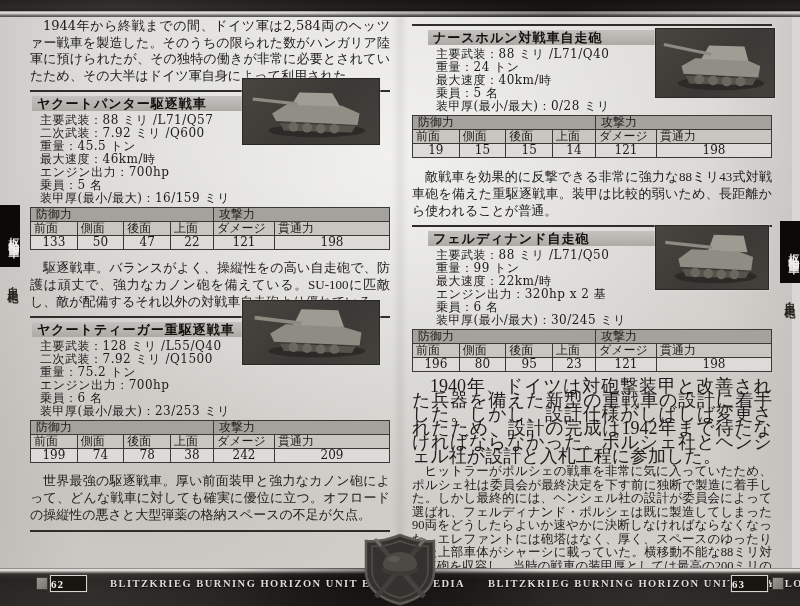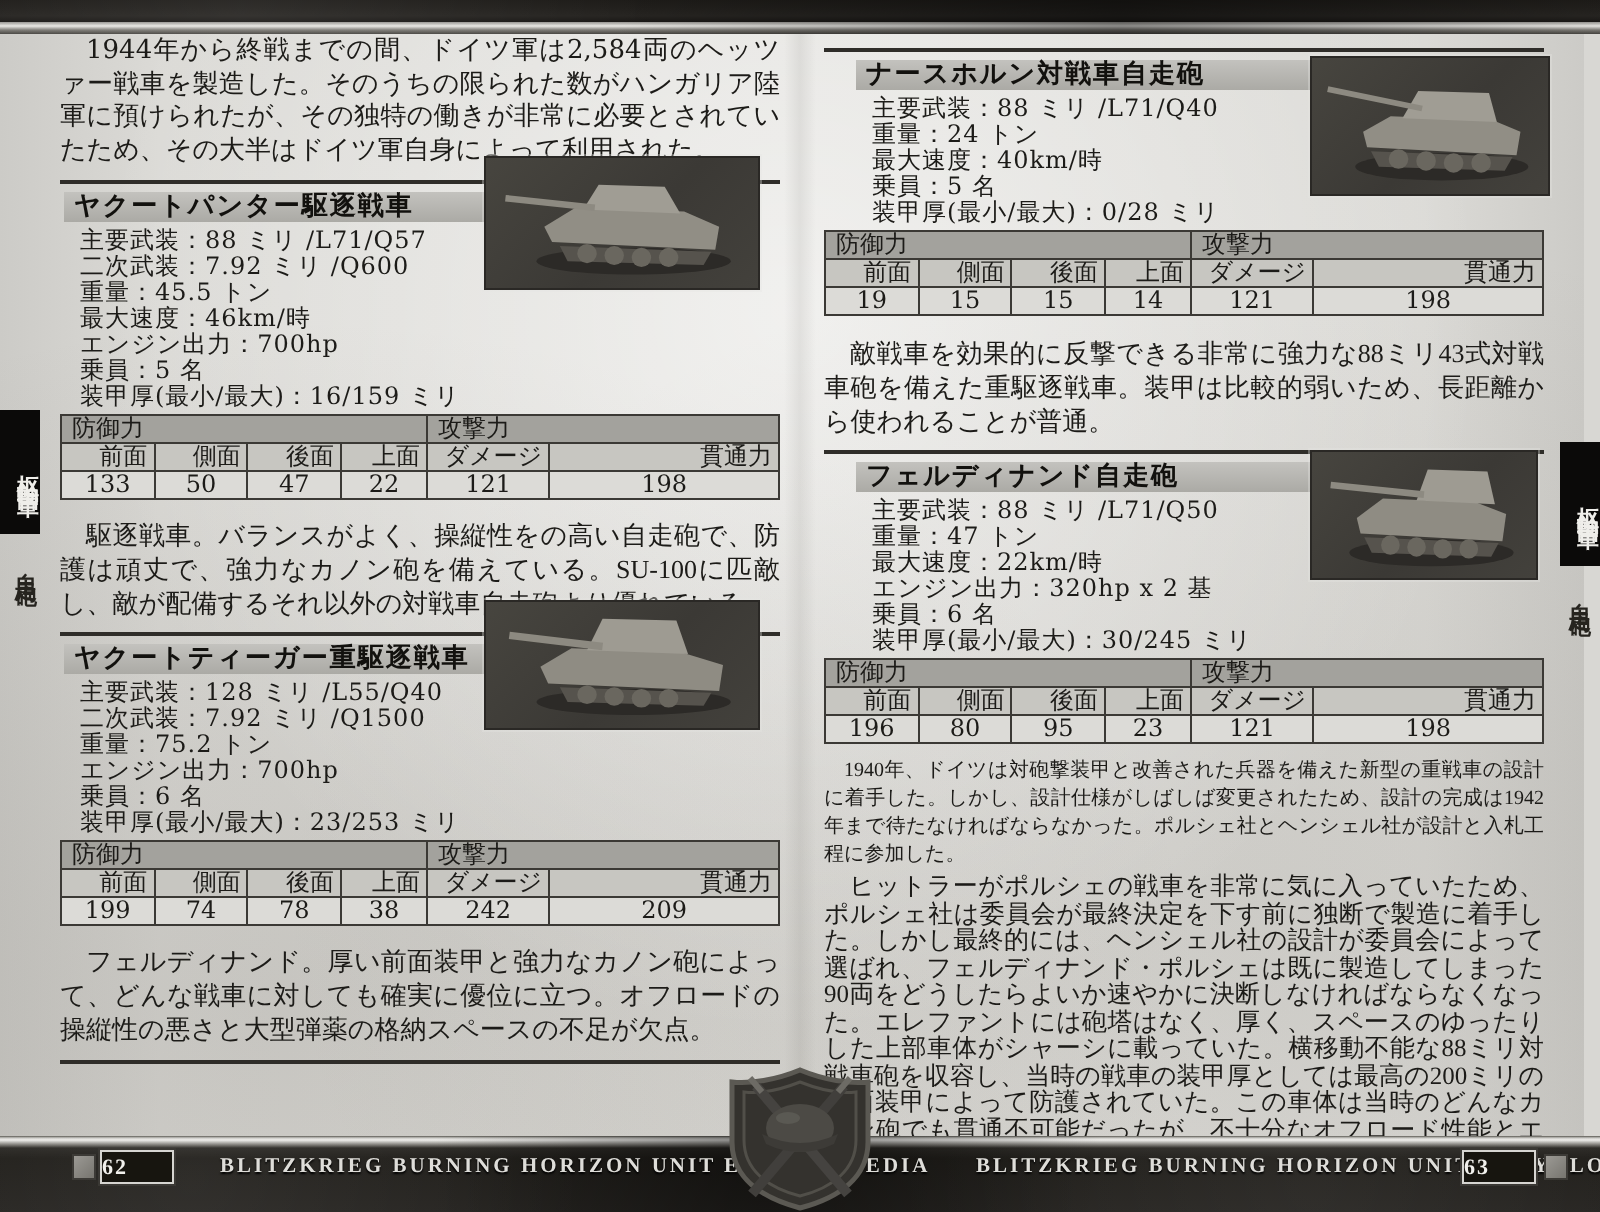--- a/index.html
+++ b/index.html
@@ -62,26 +62,26 @@
 
   .specs { margin-top:3px; font-size:12px; line-height:13px; }
   .page.left  .specs { margin-left:10px; }
   .page.right .specs { margin-left:24px; }
   .spec { white-space:nowrap; letter-spacing:.5px; }
 
   table.stat-table { width:100%; border-collapse:collapse; font-size:12px; margin-top:2px;
     background:rgba(255,255,255,.12); }
   table.stat-table td { border:1px solid #3b3935; height:13px; line-height:13px; padding:0 3px; }
   table.stat-table tr.h1 td { background:#a3a29d; text-align:left; padding-left:5px; }
-  table.stat-table tr.h2 td { background:#c7c6c1; text-align:right; }
+  table.stat-table tr.h2 td { background:#c7c6c1; text-align:left; }
   table.stat-table tr.vals td { background:#dcdbd7; text-align:center; }
 
   .desc { font-size:13px; line-height:17px; text-indent:1em; text-align:justify; margin-top:9px;font-family:Liberation Serif, serif; }
   .page.right .desc-short { line-height:17px; margin-top:10px; }
-  .page.right .desc-long  { font-size:10px; line-height:14px; margin-top:7px; }
+  .page.right .desc-long  { font-size:18px; line-height:14px; margin-top:7px; }
   .page.right .desc-long2 { font-size:12.5px; line-height:13.5px; margin-top:2px; }
   .rule.mid { margin-top:6px; }
   .rule.end { margin-top:7px; }
 
   
   .photo { position:absolute; background:linear-gradient(135deg,#47453f,#3b3935 55%,#43413c);
     border:1px solid #2a2825; box-shadow:0 0 0 1px rgba(230,229,225,.35); }
   .photo svg { display:block; width:100%; height:100%; }
   .photo1 { left:242px; top:61px;  width:138px; height:67px; }
   .photo2 { left:242px; top:283px; width:138px; height:65px; }
@@ -223,21 +223,21 @@
       <tr class="vals">
         <td>199</td>
         <td>74</td>
         <td>78</td>
         <td>38</td>
         <td>242</td>
         <td>209</td>
       </tr>
     </tbody>
       </table>
-    <p class="desc">フェルディナンド。厚い前面装甲と強力なカノン砲によって、どんな戦車に対しても確実に優位に立つ。オフロードの操縦性の悪さと大型弾薬の格納スペースの不足が欠点。</p>
+    <p class="desc">世界最強の駆逐戦車。厚い前面装甲と強力なカノン砲によって、どんな戦車に対しても確実に優位に立つ。オフロードの操縦性の悪さと大型弾薬の格納スペースの不足が欠点。</p>
     <hr class="rule end">
 
     <div class="photo photo1">
       <svg viewBox="0 0 140 68" preserveAspectRatio="none">
         <ellipse cx="76" cy="54" rx="50" ry="7" fill="#2c2a27"></ellipse>
         <polygon points="38,46 116,49 112,56 42,54" fill="#56534d"></polygon>
         <circle cx="52" cy="50" r="5" fill="#6a675f"></circle>
           <circle cx="66" cy="51" r="5" fill="#6a675f"></circle>
         <circle cx="80" cy="52" r="5" fill="#6a675f"></circle>
           <circle cx="94" cy="52" r="5" fill="#6a675f"></circle>
@@ -307,21 +307,21 @@
     </tbody>
       </table>
     <p class="desc desc-short">敵戦車を効果的に反撃できる非常に強力な88ミリ43式対戦車砲を備えた重駆逐戦車。装甲は比較的弱いため、長距離から使われることが普通。</p>
     <hr class="rule mid">
 
     <div class="unit-header">
       <span>フェルディナンド自走砲</span>
     </div>
     <div class="specs">
       <div class="spec">主要武装：88 ミリ /L71/Q50</div>
-      <div class="spec">重量：47 トン</div>
+      <div class="spec">重量：99 トン</div>
       <div class="spec">最大速度：22km/時</div>
       <div class="spec">エンジン出力：320hp x 2 基</div>
       <div class="spec">乗員：6 名</div>
       <div class="spec">装甲厚(最小/最大)：30/245 ミリ</div>
     </div>
     <table class="stat-table">
       <colgroup>
           <col style="width:13%">
           <col style="width:13%">
           <col style="width:13%">

